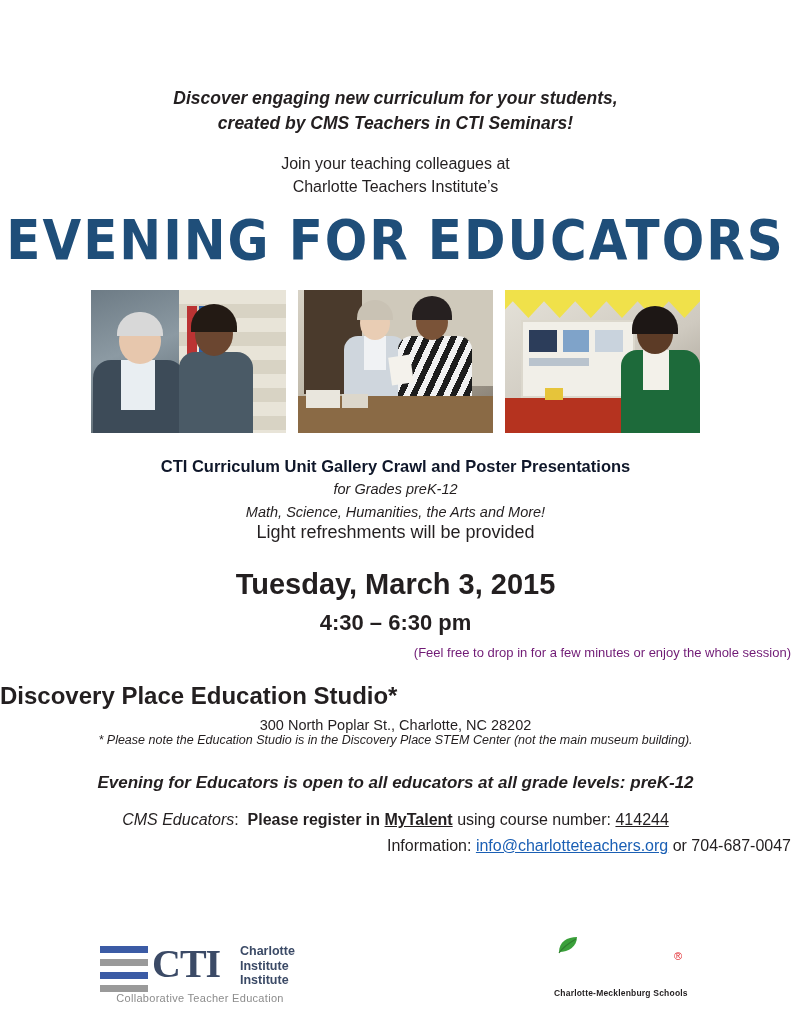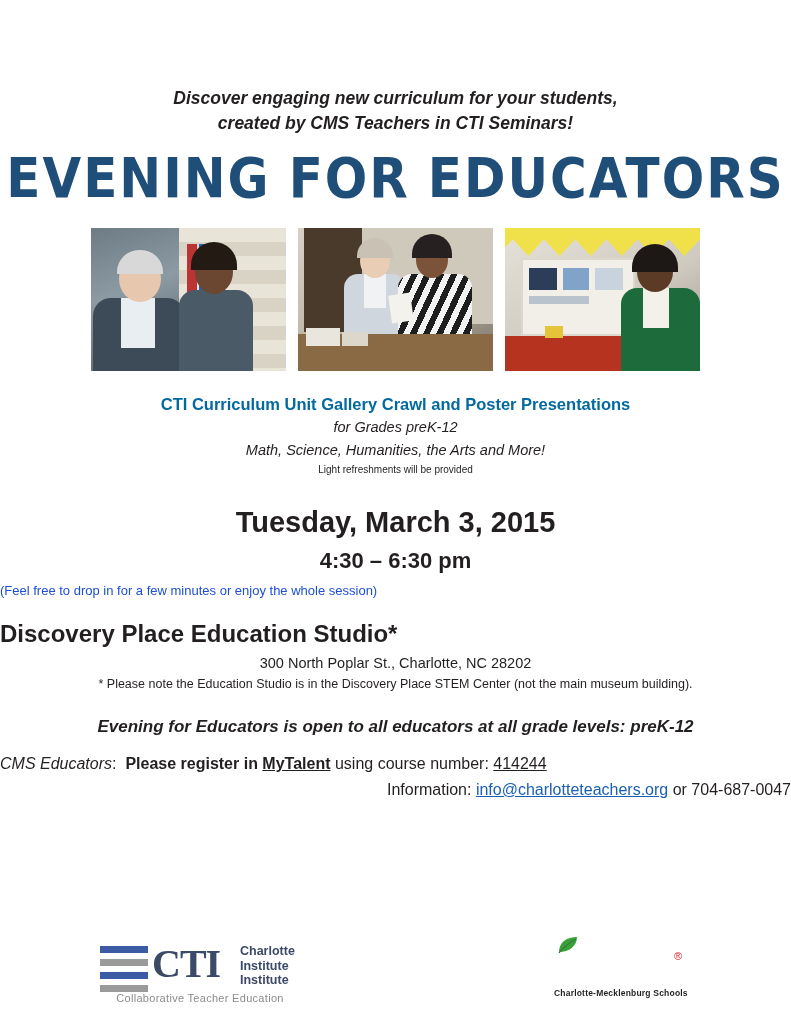--- a/index.html
+++ b/index.html
@@ -119,85 +119,86 @@
   .p3 .whair { position:absolute; left:127px; top:16px; width:46px; height:28px; border-radius:23px 23px 0 0; background:#1d1715; }
   .p3 .wbody { position:absolute; left:116px; top:60px; width:79px; height:83px; background:#1d6a3a; border-radius:16px 16px 0 0; }
   .p3 .wtop  { position:absolute; left:138px; top:60px; width:26px; height:40px; background:#f3f1ea; }
 
   
   .sub1 {
     text-align: center;
     font-weight: bold;
     font-size: 16.5px;
     margin-top: 24px;
-    color: #0369a1;
+    color: #0f172a;
   }
   .sub-italic {
     text-align: center;
     font-style: italic;
     font-size: 14.5px;
     line-height: 20px;
     margin-top: 3px;
     color: #231f20;
   }
   .sub-plain {
     text-align: center;
-    font-size: 10px;
+    font-size: 18px;
     line-height: 20px;
     color: #231f20;
   }
 
   .datebig {
     text-align: center;
     font-weight: bold;
     font-size: 29px;
     margin-top: 26px;
     color: #231f20;
   }
   .timebig {
     text-align: center;
     font-weight: bold;
     font-size: 22px;
     margin-top: 9px;
     color: #231f20;
   }
   .dropnote {
-    text-align: left;
+    text-align: right;
     font-size: 13px;
     margin-top: 9px;
-    color: #1d4ed8;
+    color: #701a75;
   }
   .venue {
     font-weight: bold;
     font-size: 24px;
     margin-top: 22px;
     color: #231f20;
   }
   .address {
     text-align: center;
     font-size: 14.5px;
     margin-top: 7px;
     color: #231f20;
   }
   .footnote {
     text-align: center;
+    font-style: italic;
     font-size: 12.5px;
-    margin-top: 6px;
+    margin-top: 0;
     color: #231f20;
   }
   .openline {
     text-align: center;
     font-weight: bold;
     font-style: italic;
     font-size: 17px;
     margin-top: 26px;
     color: #231f20;
   }
   .registerline {
-    text-align: left;
+    text-align: center;
     font-size: 16px;
     margin-top: 18px;
     color: #231f20;
   }
   .registerline .it { font-style: italic; }
   .registerline .bd { font-weight: bold; }
   .u { text-decoration: underline; }
   .infoline {
     text-align: right;
     font-size: 16px;
@@ -274,20 +275,24 @@
 </head>
 <body>
 
 <div class="page">
 
   <div class="tagline">
     <div>Discover engaging new curriculum for your students,</div>
     <div>created by CMS Teachers in CTI Seminars!</div>
   </div>
 
+  <div class="joinline">
+    <div>Join your teaching colleagues at</div>
+    <div>Charlotte Teachers Institute’s</div>
+  </div>
 
   <div class="bigtitle">
     <span>EVENING</span><span class="sp"></span><span>FOR</span><span class="sp"></span><span>EDUCATORS</span>
   </div>
 
   <div class="photos">
     <div class="photo p1">
       <div class="board"></div>
         <div class="strip"></div>
         <div class="strip2"></div>

